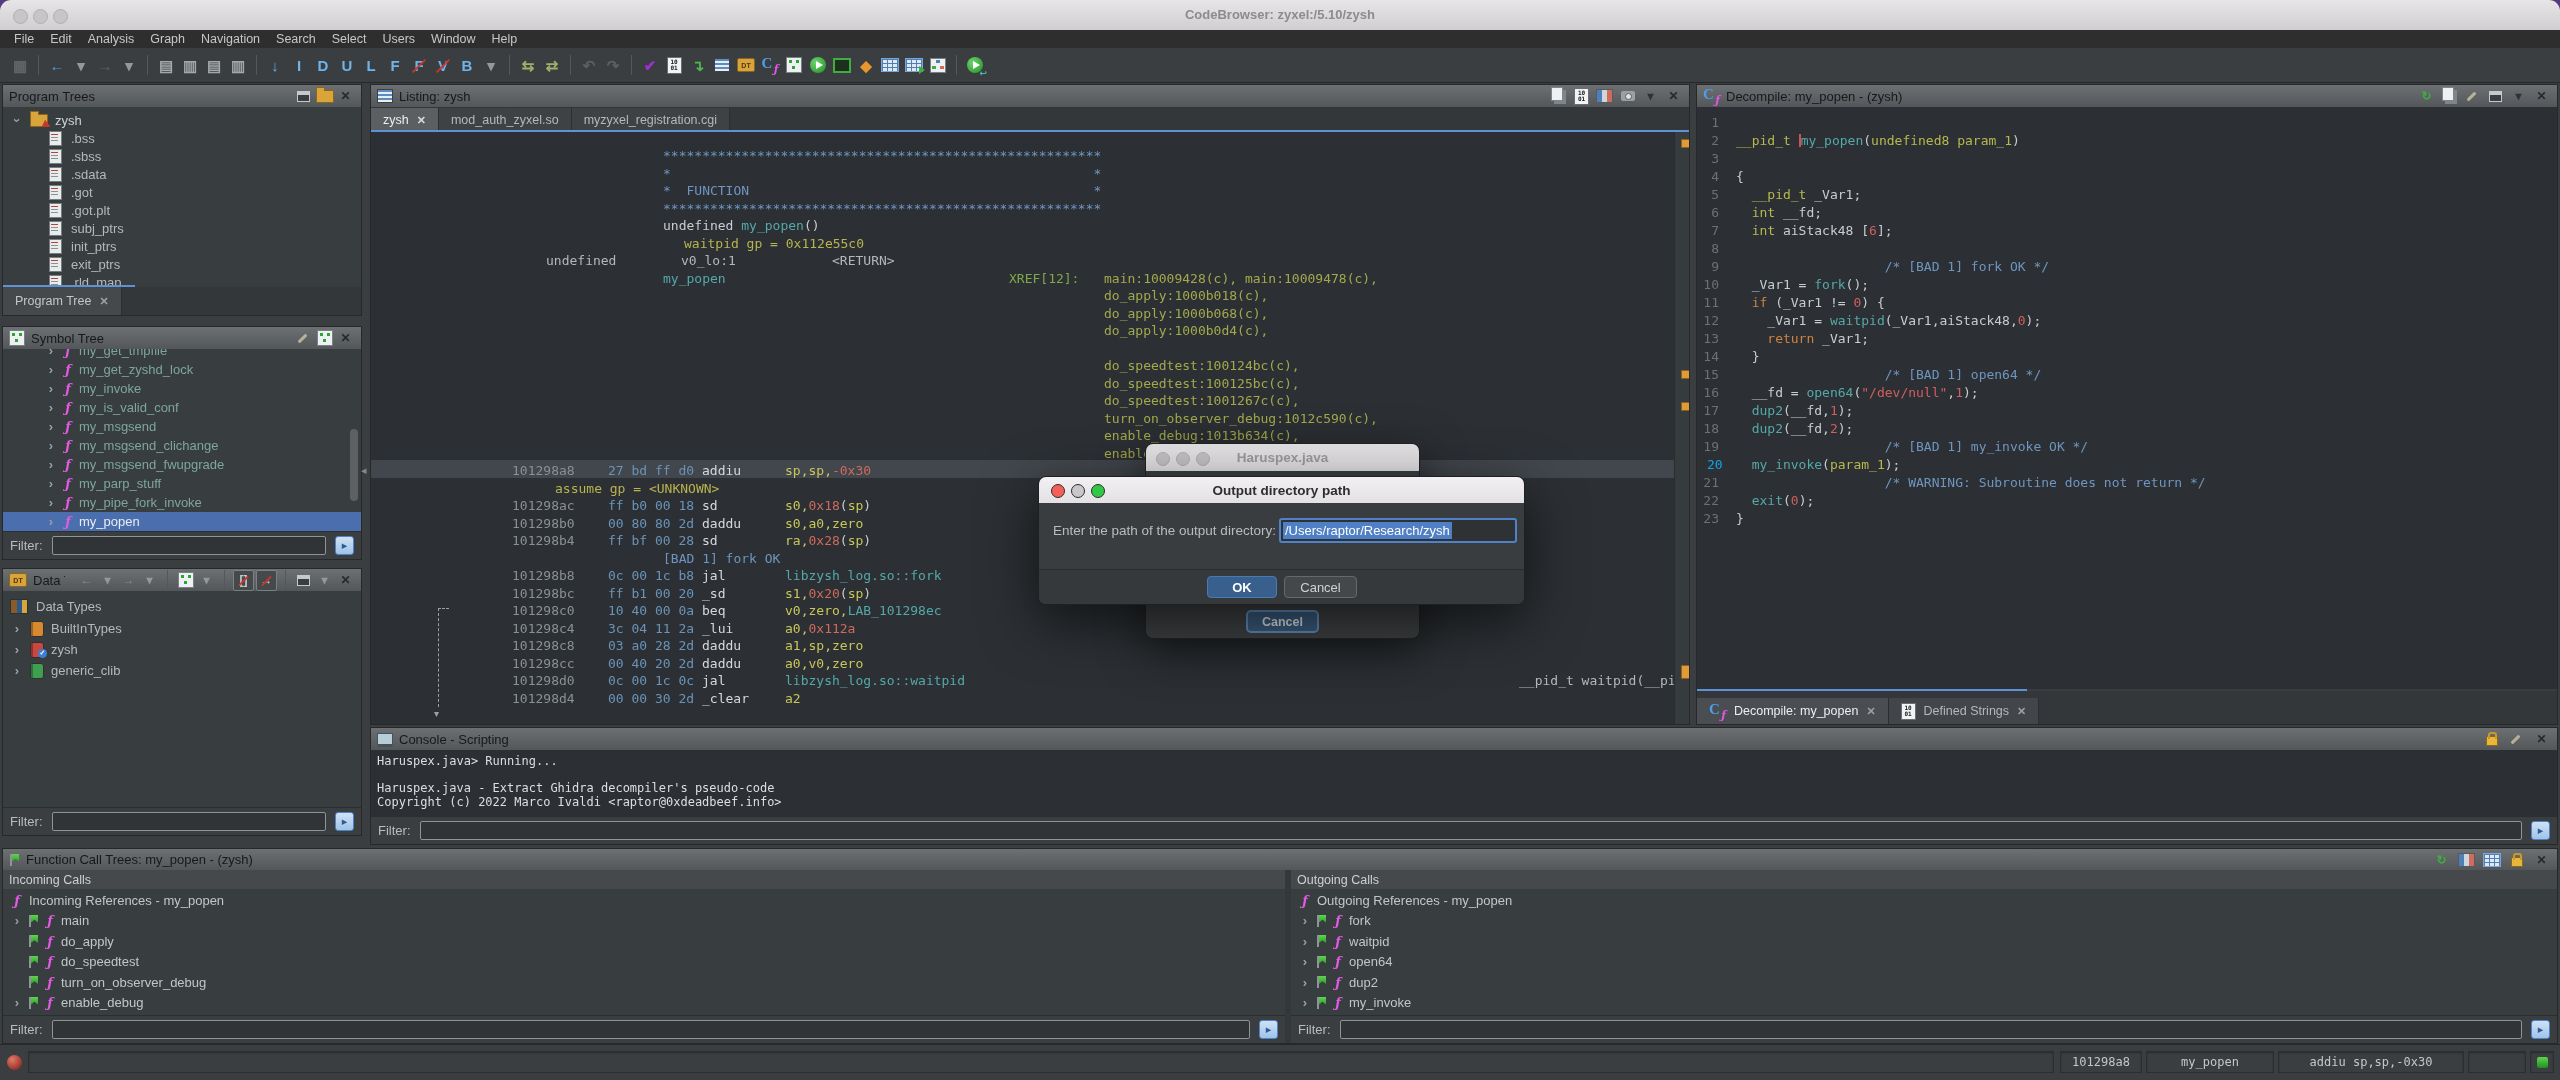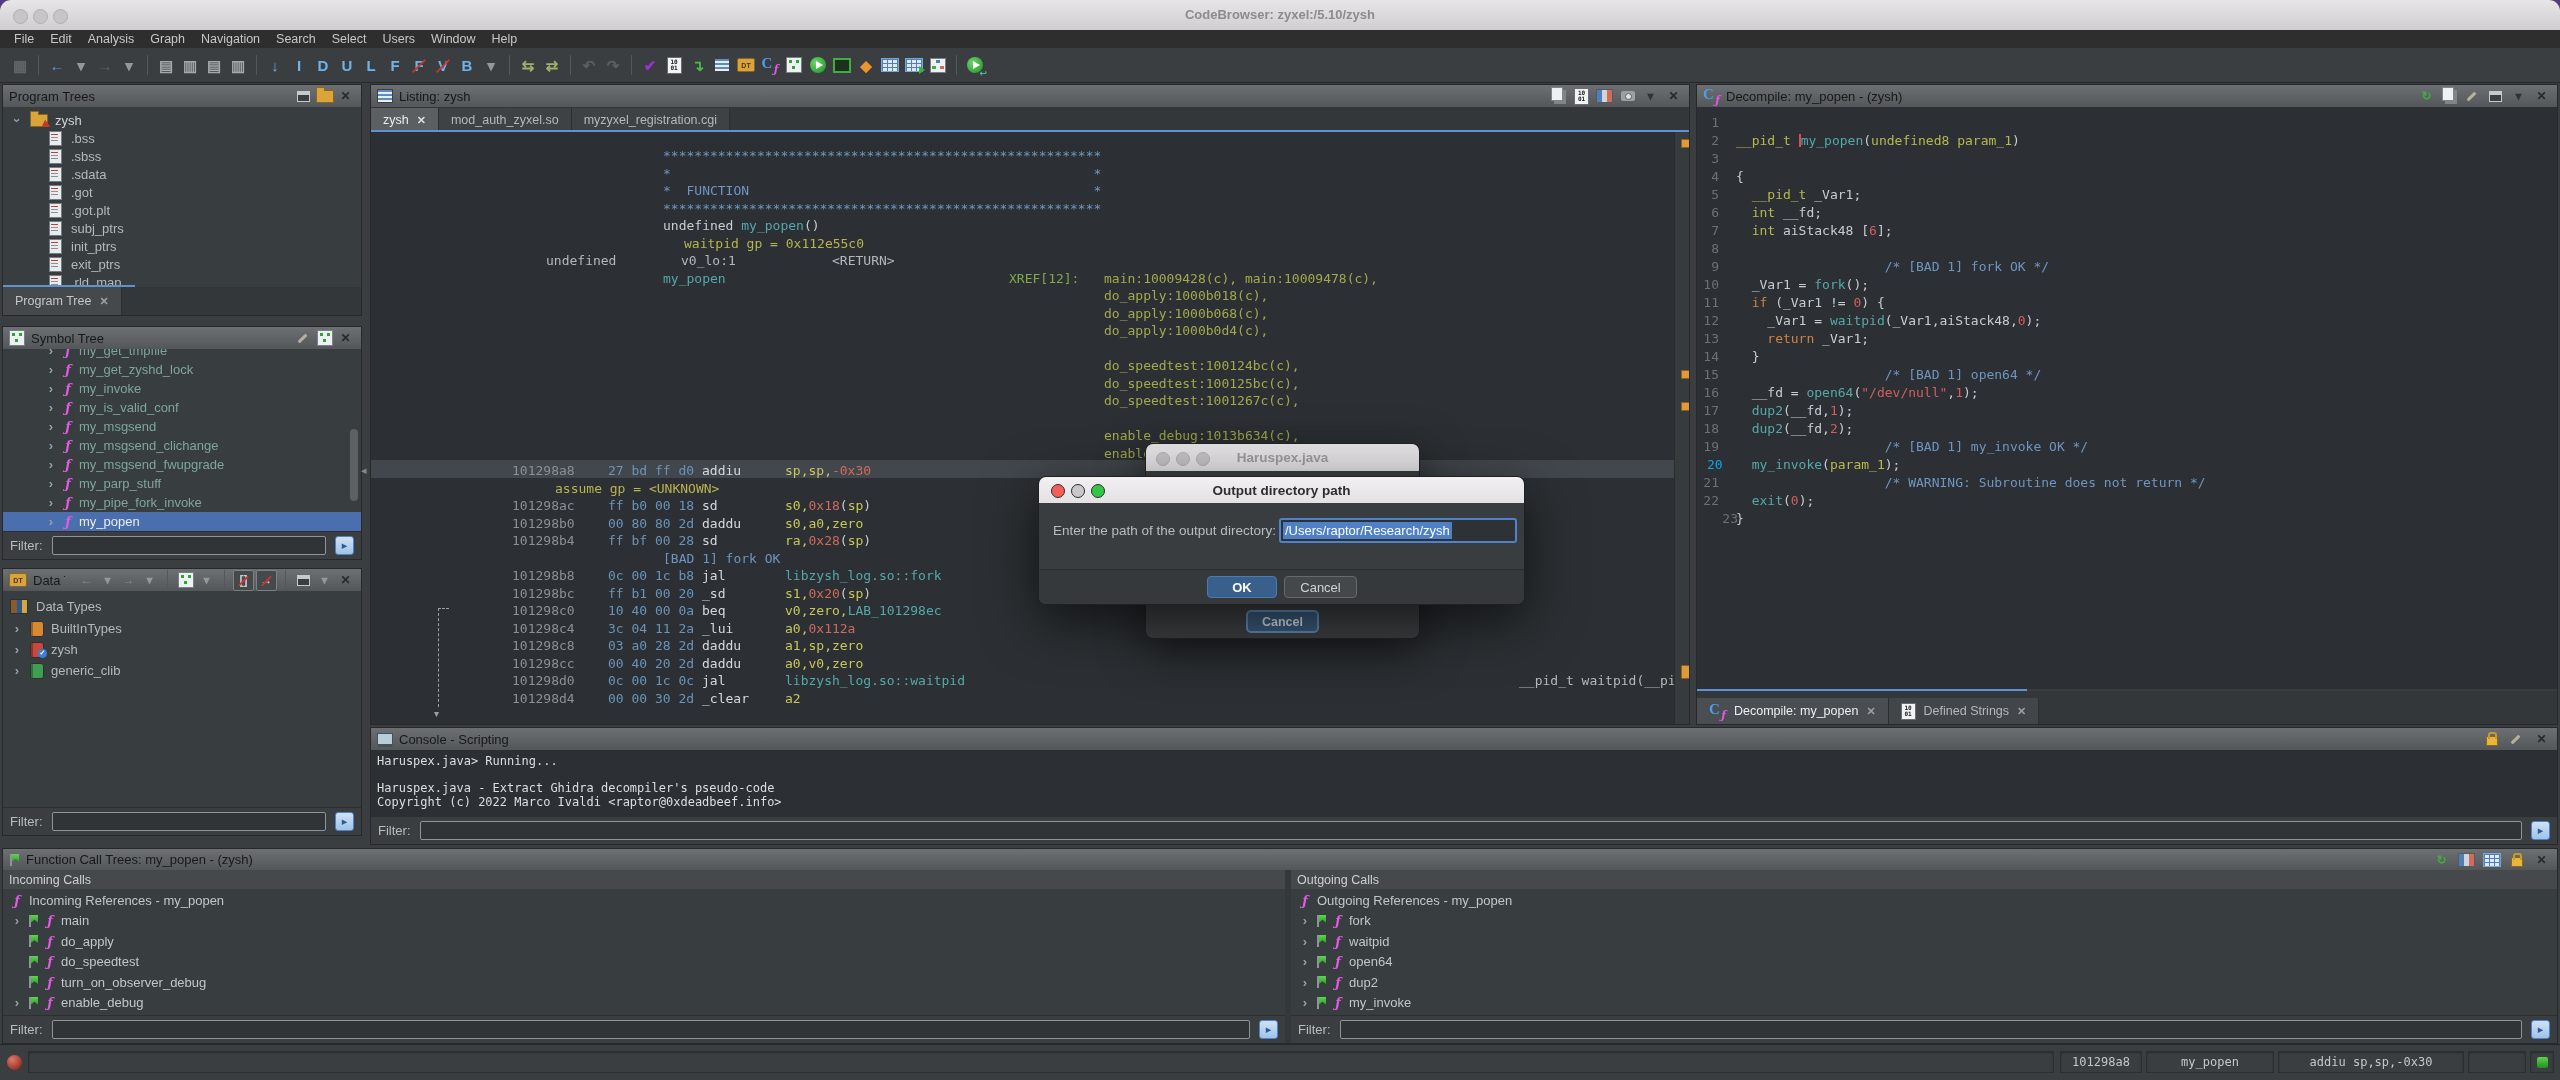--- a/index.html
+++ b/index.html
@@ -453,20 +453,21 @@
           <div class="lst-line" style="top: 86px; left: 0px; right: 14px; height: 17px;"><span class="lgrp" style="left: 292px;"><span class="t-pl">undefined </span><span class="t-fn">my_popen</span><span class="t-pl">()</span></span></div>
           <div class="lst-line" style="top: 103.5px; left: 0px; right: 14px; height: 17px;"><span class="lgrp" style="left: 313px;"><span class="t-assume">waitpid gp = 0x112e55c0</span></span></div>
           <div class="lst-line" style="top: 121px; left: 0px; right: 14px; height: 17px;"><span class="lgrp" style="left: 175px;"><span class="t-dim">undefined</span></span><span class="lgrp" style="left: 310px;"><span class="t-dim">v0_lo:1</span></span><span class="lgrp" style="left: 461px;"><span class="t-dim">&lt;RETURN&gt;</span></span></div>
           <div class="lst-line" style="top: 138.5px; left: 0px; right: 14px; height: 17px;"><span class="lgrp" style="left: 292px;"><span class="t-fn">my_popen</span></span><span class="lgrp" style="left: 638px;"><span class="t-xref">XREF[12]:</span></span><span class="lgrp" style="left: 733px;"><span class="t-ref">main:10009428(c), main:10009478(c),</span></span></div>
           <div class="lst-line" style="top: 156px; left: 0px; right: 14px; height: 17px;"><span class="lgrp" style="left: 733px;"><span class="t-ref">do_apply:1000b018(c),</span></span></div>
           <div class="lst-line" style="top: 173.5px; left: 0px; right: 14px; height: 17px;"><span class="lgrp" style="left: 733px;"><span class="t-ref">do_apply:1000b068(c),</span></span></div>
           <div class="lst-line" style="top: 191px; left: 0px; right: 14px; height: 17px;"><span class="lgrp" style="left: 733px;"><span class="t-ref">do_apply:1000b0d4(c),</span></span></div>
           <div class="lst-line" style="top: 226px; left: 0px; right: 14px; height: 17px;"><span class="lgrp" style="left: 733px;"><span class="t-ref">do_speedtest:100124bc(c),</span></span></div>
           <div class="lst-line" style="top: 243.5px; left: 0px; right: 14px; height: 17px;"><span class="lgrp" style="left: 733px;"><span class="t-ref">do_speedtest:100125bc(c),</span></span></div>
           <div class="lst-line" style="top: 261px; left: 0px; right: 14px; height: 17px;"><span class="lgrp" style="left: 733px;"><span class="t-ref">do_speedtest:1001267c(c),</span></span></div>
+          <div class="lst-line" style="top: 278.5px; left: 0px; right: 14px; height: 17px;"><span class="lgrp" style="left: 733px;"><span class="t-ref">turn_on_observer_debug:1012c590(c),</span></span></div>
           <div class="lst-line" style="top: 296px; left: 0px; right: 14px; height: 17px;"><span class="lgrp" style="left: 733px;"><span class="t-ref">enable_debug:1013b634(c),</span></span></div>
           <div class="lst-line" style="top: 313.5px; left: 0px; right: 14px; height: 17px;"><span class="lgrp" style="left: 733px;"><span class="t-ref">enable</span></span></div>
           <div class="lst-line" style="top: 331px; left: 0px; right: 14px; height: 17px;"><span class="lgrp" style="left: 141px;"><span class="t-addr">101298a8</span></span><span class="lgrp" style="left: 237px;"><span class="t-byte">27 bd ff d0</span></span><span class="lgrp" style="left: 331px;"><span class="t-mn">addiu</span></span><span class="lgrp" style="left: 414px;"><span class="t-reg">sp,sp,</span><span class="t-imm">-0x30</span></span></div>
           <div class="lst-line" style="top: 348.5px; left: 0px; right: 14px; height: 17px;"><span class="lgrp" style="left: 184px;"><span class="t-assume">assume gp = &lt;UNKNOWN&gt;</span></span></div>
           <div class="lst-line" style="top: 366px; left: 0px; right: 14px; height: 17px;"><span class="lgrp" style="left: 141px;"><span class="t-addr">101298ac</span></span><span class="lgrp" style="left: 237px;"><span class="t-byte">ff b0 00 18</span></span><span class="lgrp" style="left: 331px;"><span class="t-mn">sd</span></span><span class="lgrp" style="left: 414px;"><span class="t-reg">s0,</span><span class="t-imm">0x18</span><span class="t-pl">(</span><span class="t-reg">sp</span><span class="t-pl">)</span></span></div>
           <div class="lst-line" style="top: 383.5px; left: 0px; right: 14px; height: 17px;"><span class="lgrp" style="left: 141px;"><span class="t-addr">101298b0</span></span><span class="lgrp" style="left: 237px;"><span class="t-byte">00 80 80 2d</span></span><span class="lgrp" style="left: 331px;"><span class="t-mn">daddu</span></span><span class="lgrp" style="left: 414px;"><span class="t-reg">s0,a0,zero</span></span></div>
           <div class="lst-line" style="top: 401px; left: 0px; right: 14px; height: 17px;"><span class="lgrp" style="left: 141px;"><span class="t-addr">101298b4</span></span><span class="lgrp" style="left: 237px;"><span class="t-byte">ff bf 00 28</span></span><span class="lgrp" style="left: 331px;"><span class="t-mn">sd</span></span><span class="lgrp" style="left: 414px;"><span class="t-reg">ra,</span><span class="t-imm">0x28</span><span class="t-pl">(</span><span class="t-reg">sp</span><span class="t-pl">)</span></span></div>
           <div class="lst-line" style="top: 418.5px; left: 0px; right: 14px; height: 17px;"><span class="lgrp" style="left: 292px;"><span class="t-cmt">[BAD 1] fork OK</span></span></div>
           <div class="lst-line" style="top: 436px; left: 0px; right: 14px; height: 17px;"><span class="lgrp" style="left: 141px;"><span class="t-addr">101298b8</span></span><span class="lgrp" style="left: 237px;"><span class="t-byte">0c 00 1c b8</span></span><span class="lgrp" style="left: 331px;"><span class="t-mn">jal</span></span><span class="lgrp" style="left: 414px;"><span class="t-fn">libzysh_log.so::fork</span></span></div>
           <div class="lst-line" style="top: 453.5px; left: 0px; right: 14px; height: 17px;"><span class="lgrp" style="left: 141px;"><span class="t-addr">101298bc</span></span><span class="lgrp" style="left: 237px;"><span class="t-byte">ff b1 00 20</span></span><span class="lgrp" style="left: 331px;"><span class="t-mn">_sd</span></span><span class="lgrp" style="left: 414px;"><span class="t-reg">s1,</span><span class="t-imm">0x20</span><span class="t-pl">(</span><span class="t-reg">sp</span><span class="t-pl">)</span></span></div>
@@ -552,21 +553,21 @@
           <div class="dec-num" style="top: 314px; left: 2px; width: 20px; text-align: right; color: rgb(109, 113, 115);">18</div>
           <div class="dec-line" style="top: 314px; left: 39px;"><span class="t-pl">  </span><span class="t-fn">dup2</span><span class="t-pl">(__fd,</span><span class="t-num">2</span><span class="t-pl">);</span></div>
           <div class="dec-num" style="top: 332px; left: 2px; width: 20px; text-align: right; color: rgb(109, 113, 115);">19</div>
           <div class="dec-line" style="top: 332px; left: 39px;"><span class="t-cmt">                   /* [BAD 1] my_invoke OK */</span></div>
           <div class="dec-num" style="top: 350px; left: 10px; width: 20px; text-align: left; color: #0ea5e9;">20</div>
           <div class="dec-line" style="top: 350px; left: 39px;"><span class="t-pl">  </span><span class="t-fn">my_invoke</span><span class="t-pl">(</span><span class="t-var">param_1</span><span class="t-pl">);</span></div>
           <div class="dec-num" style="top: 368px; left: 2px; width: 20px; text-align: right; color: rgb(109, 113, 115);">21</div>
           <div class="dec-line" style="top: 368px; left: 39px;"><span class="t-cmt">                   /* WARNING: Subroutine does not return */</span></div>
           <div class="dec-num" style="top: 386px; left: 2px; width: 20px; text-align: right; color: rgb(109, 113, 115);">22</div>
           <div class="dec-line" style="top: 386px; left: 39px;"><span class="t-pl">  </span><span class="t-fn">exit</span><span class="t-pl">(</span><span class="t-num">0</span><span class="t-pl">);</span></div>
-          <div class="dec-num" style="top: 404px; left: 2px; width: 20px; text-align: right; color: rgb(109, 113, 115); margin-left: 19px;">23</div>
+          <div class="dec-num" style="top: 404px; left: 2px; width: 20px; text-align: right; color: rgb(109, 113, 115);">23</div>
           <div class="dec-line" style="top: 404px; left: 39px;"><span class="t-pl">}</span></div>
         </div>
     </div>
     <div class="blueline" style="left:0;top:604px;width:330px;"></div>
     <div id="dec-tabs" class="tabrow" style="left:0;right:0;top:606px;height:33px;">
         <div class="tab active" style="height: 26px; background: rgb(74, 78, 82);">
           <span class="s-cf"></span>
           <span>Decompile: my_popen</span>
           <span class="tx" style="color: rgb(154, 160, 163);">✕</span>
         </div>

